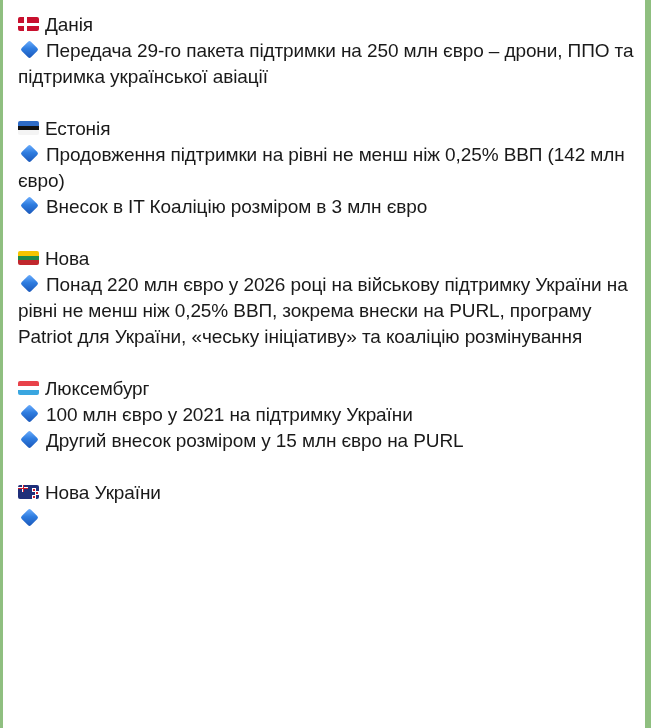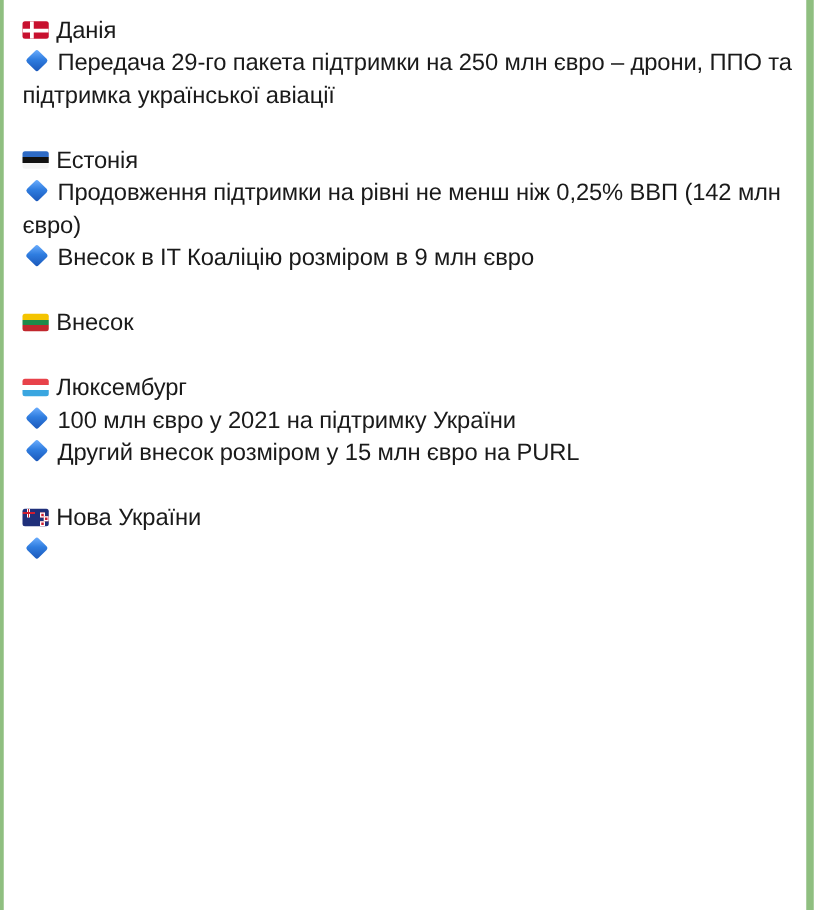--- a/index.html
+++ b/index.html
@@ -135,31 +135,34 @@
 
   <div class="section">
     <div class="line country">
       <span class="flag flag-ee"></span>
       <span>Естонія</span>
     </div>
     <div class="line bullet">
       <span class="diamond"></span><span>Продовження підтримки на рівні не менш ніж 0,25% ВВП (142 млн євро)</span>
     </div>
     <div class="line bullet">
-      <span class="diamond"></span><span>Внесок в IT Коаліцію розміром в 9 млн євро</span>
+      <span class="diamond"></span><span>Внесок в IT Коаліцію розміром в 3 млн євро</span>
     </div>
   </div>
 
   <div class="section">
   </div>
 
   <div class="section">
     <div class="line country">
       <span class="flag flag-lt"></span>
-      <span>Внесок</span>
+      <span>Нова</span>
+    </div>
+    <div class="line bullet">
+      <span class="diamond"></span><span>Понад 220 млн євро у 2026 році на військову підтримку України на рівні не менш ніж 0,25% ВВП, зокрема внески на PURL, програму Patriot для України, «чеську ініціативу» та коаліцію розмінування</span>
     </div>
   </div>
 
   <div class="section">
     <div class="line country">
       <span class="flag flag-lu"></span>
       <span>Люксембург</span>
     </div>
     <div class="line bullet">
       <span class="diamond"></span><span>100 млн євро у 2021 на підтримку України</span>

